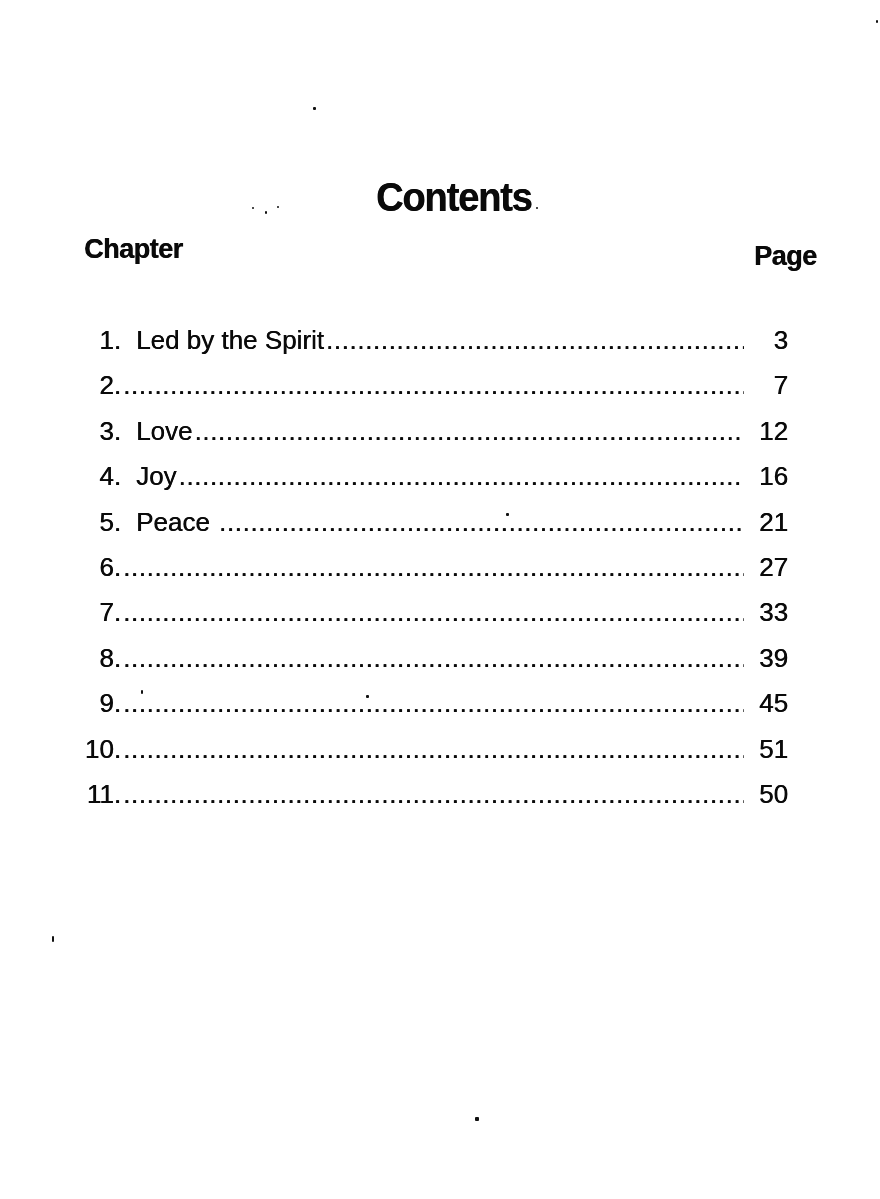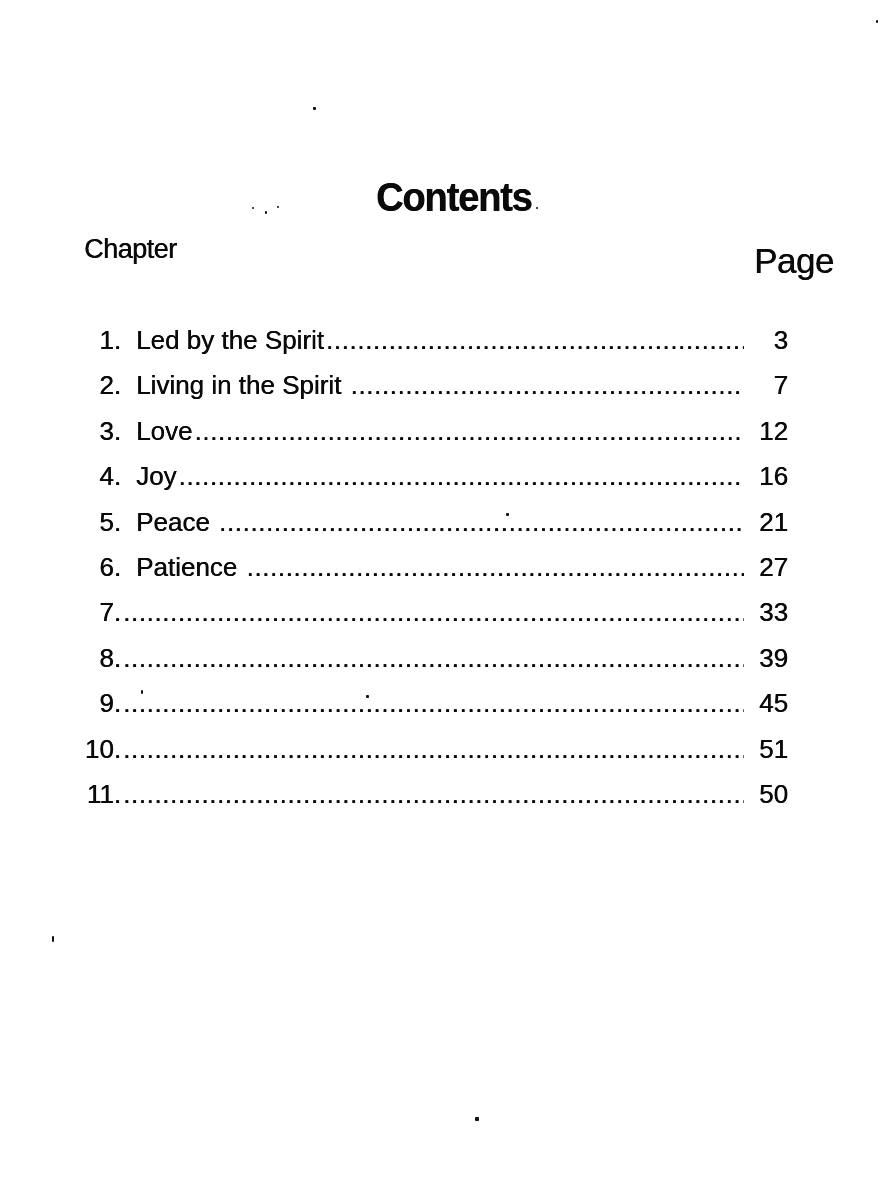--- a/index.html
+++ b/index.html
@@ -22,34 +22,34 @@
     font-size: 40px;
     font-weight: bold;
     letter-spacing: -1.2px;
     transform: scaleX(0.95);
     transform-origin: left top;
     text-shadow: 0.5px 0 currentColor;
     white-space: pre;
   }
   .col-header {
     position: absolute;
-    font-weight: normal;
+    font-weight: bold;
     text-shadow: 0.4px 0 currentColor;
     white-space: pre;
   }
   .col-header.chapter {
     left: 84px;
     top: 234px;
     font-size: 27px;
     letter-spacing: -0.5px;
   }
   .col-header.page {
     left: 754px;
     top: 241px;
-    font-size: 35px;
+    font-size: 27px;
     letter-spacing: -0.5px;
   }
   .toc {
     position: absolute;
     left: 60px;
     top: 318px;
     width: 728px;
   }
   .toc-row {
     display: flex;
@@ -94,25 +94,25 @@
 </head>
 <body>
 
 <h1 class="page-title">Contents</h1>
 
 <div class="col-header chapter">Chapter</div>
 <div class="col-header page">Page</div>
 
 <div class="toc" id="toc">
     <div class="toc-row"><span class="num">1.</span><span class="title">Led by the Spirit</span><span class="dots">................................................................................................................................................................</span><span class="page-num"> 3</span></div>
-    <div class="toc-row"><span class="num">2.</span><span class="title">Living in the Spirit </span><span class="dots">................................................................................................................................................................</span><span class="page-num">7</span></div>
+    <div class="toc-row"><span class="num">2.</span><span class="dots">................................................................................................................................................................</span><span class="page-num">7</span></div>
     <div class="toc-row"><span class="num">3.</span><span class="title">Love</span><span class="dots">................................................................................................................................................................</span><span class="page-num">12</span></div>
     <div class="toc-row"><span class="num">4.</span><span class="title">Joy</span><span class="dots">................................................................................................................................................................</span><span class="page-num">16</span></div>
     <div class="toc-row"><span class="num">5.</span><span class="title">Peace </span><span class="dots">................................................................................................................................................................</span><span class="page-num">21</span></div>
-    <div class="toc-row"><span class="num">6.</span><span class="title">Patience </span><span class="dots">................................................................................................................................................................</span><span class="page-num">27</span></div>
+    <div class="toc-row"><span class="num">6.</span><span class="dots">................................................................................................................................................................</span><span class="page-num">27</span></div>
     <div class="toc-row"><span class="num">7.</span><span class="dots">................................................................................................................................................................</span><span class="page-num">33</span></div>
     <div class="toc-row"><span class="num">8.</span><span class="dots">................................................................................................................................................................</span><span class="page-num">39</span></div>
     <div class="toc-row"><span class="num">9.</span><span class="dots">................................................................................................................................................................</span><span class="page-num">45</span></div>
     <div class="toc-row"><span class="num">10.</span><span class="dots">................................................................................................................................................................</span><span class="page-num">51</span></div>
     <div class="toc-row"><span class="num">11.</span><span class="dots">................................................................................................................................................................</span><span class="page-num">50</span></div>
   </div>
 
 <div class="speck" style="left:876px; top:20px; width:2px; height:3px;"></div>
 <div class="speck" style="left:313px; top:107px; width:3px; height:3px;"></div>
 <div class="speck" style="left:252px; top:207px; width:2px; height:2px;"></div>

